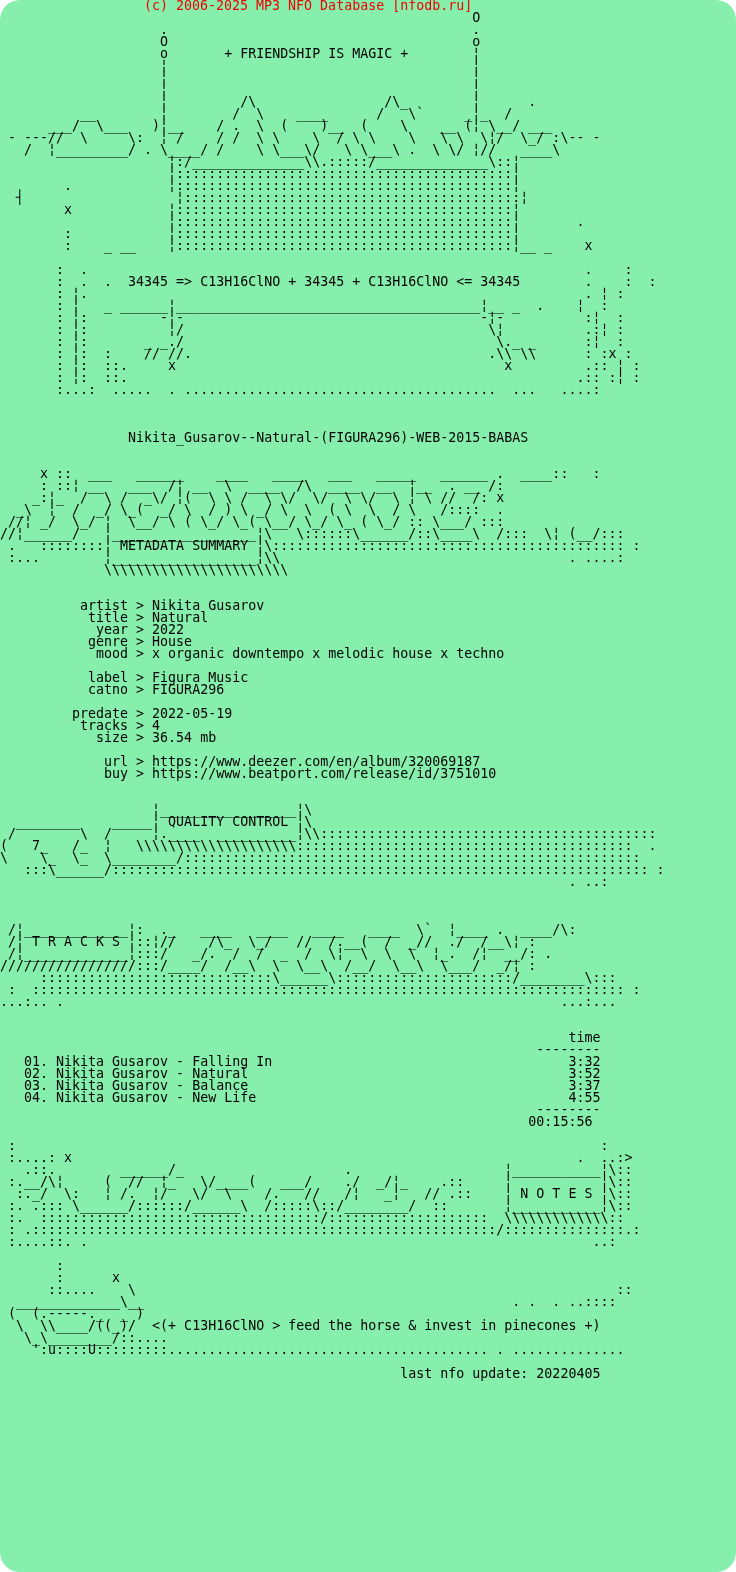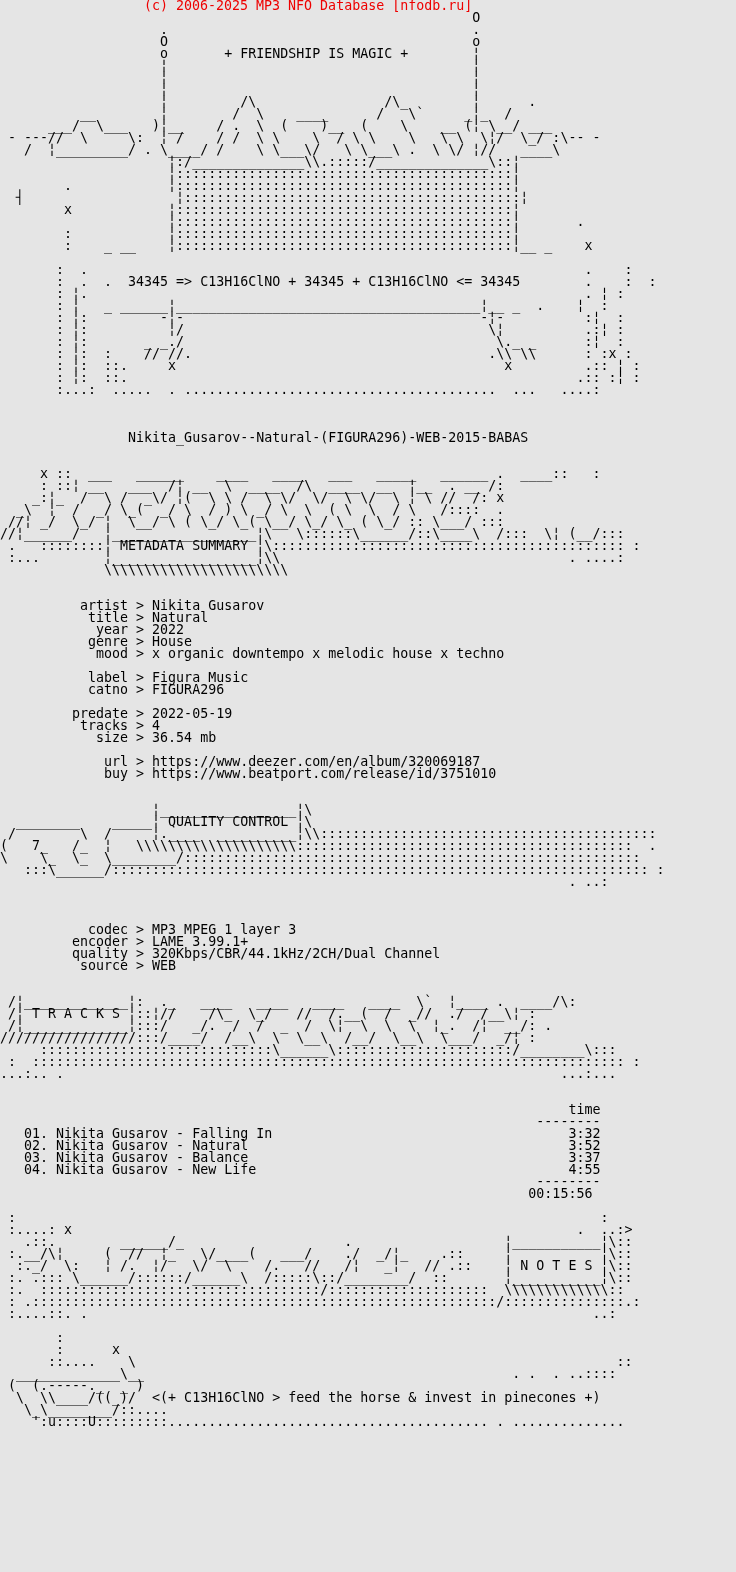--- a/index.html
+++ b/index.html
@@ -1,18 +1,19 @@
 <!DOCTYPE html>
 <html><head>
 <meta charset="utf-8">
 <style>
   html,body{margin:0;padding:0;background:#ffffff;}
   .page{
-    width:736px;height:1572px;background:#e5e5e5;overflow:hidden;
+    width:736px;height:1572px;background:#86efac;overflow:hidden;
     font-family:"DejaVu Sans Mono", monospace;
+    border-radius:20px;
   }
   .mono{
     font-family:"DejaVu Sans Mono", monospace;
     font-size:13.3px;
     line-height:12px;
     white-space:pre;
     color:#000000;
   }
   .copyright{
     height:12px;
@@ -96,26 +97,20 @@
   <pre class="mono">                   ¦_________________¦\
   ________    _____¦ QUALITY CONTROL ¦\
  /        \  /     ¦.____  __________¦\\::::::::::::::::::::::::::::::::::::::::::
 (   7_   /_  ¦   \\\\\\\\\\\\\\\\\\\\::::::::::::::::::::::::::::::::::::::::::  .
 \    \_  \_  \________/:::::::::::::::::::::::::::::::::::::::::::::::::::::::::
    :::\______/::::::::::::::::::::::::::::::::::::::::::::::::::::::::::::::::::: :
                                                                        . ..:
  
  
  </pre>
-  <pre class="mono">           codec &gt; MP3 MPEG 1 layer 3
-         encoder &gt; LAME 3.99.1+
-         quality &gt; 320Kbps/CBR/44.1kHz/2CH/Dual Channel
-          source &gt; WEB
- 
- </pre>
   <pre class="mono"> /¦_____________¦:  ._   ____   ____   ____   ____  \`  ¦____ .  ____/\:
  /¦ T R A C K S ¦::¦//    /\_  \_/   //  /.__(  /  _//  ./  /__\¦ :
  /¦_____________¦:::/   _/.  /  /  _  /  \¦  \  \  \  ¦_.  /¦  __/: .
 /////////////////:::/____/  /__\  \  \__\  /__/  \__\  \___/  _/¦ :
      :::::::::::::::::::::::::::::\______\::::::::::::::::::::::/________\:::
  :  :::::::::::::::::::::::::::::::::::::::::::::::::::::::::::::::::::::::::: :
 ...:.. .                                                              ...:...
  
  </pre>
   <pre class="mono">                                                                       time
@@ -139,13 +134,18 @@
  </pre>
   <pre class="mono">       :
        :      x
       ::....    \                                                            ::
   _____________\__                                              . .  . ..::::
  (  (.-----._  _ )
   \  \\____/((_)/  &lt;(+ C13H16ClNO &gt; feed the horse &amp; invest in pinecones +)
    \_\________/::....
     ':u::::U:::::::::........................................ . ..............
  </pre>
+  <pre class="mono">                                                  last nfo update: 20220405
+ 
+ 
+ 
+ </pre>
 </div>
 
 </body></html>

